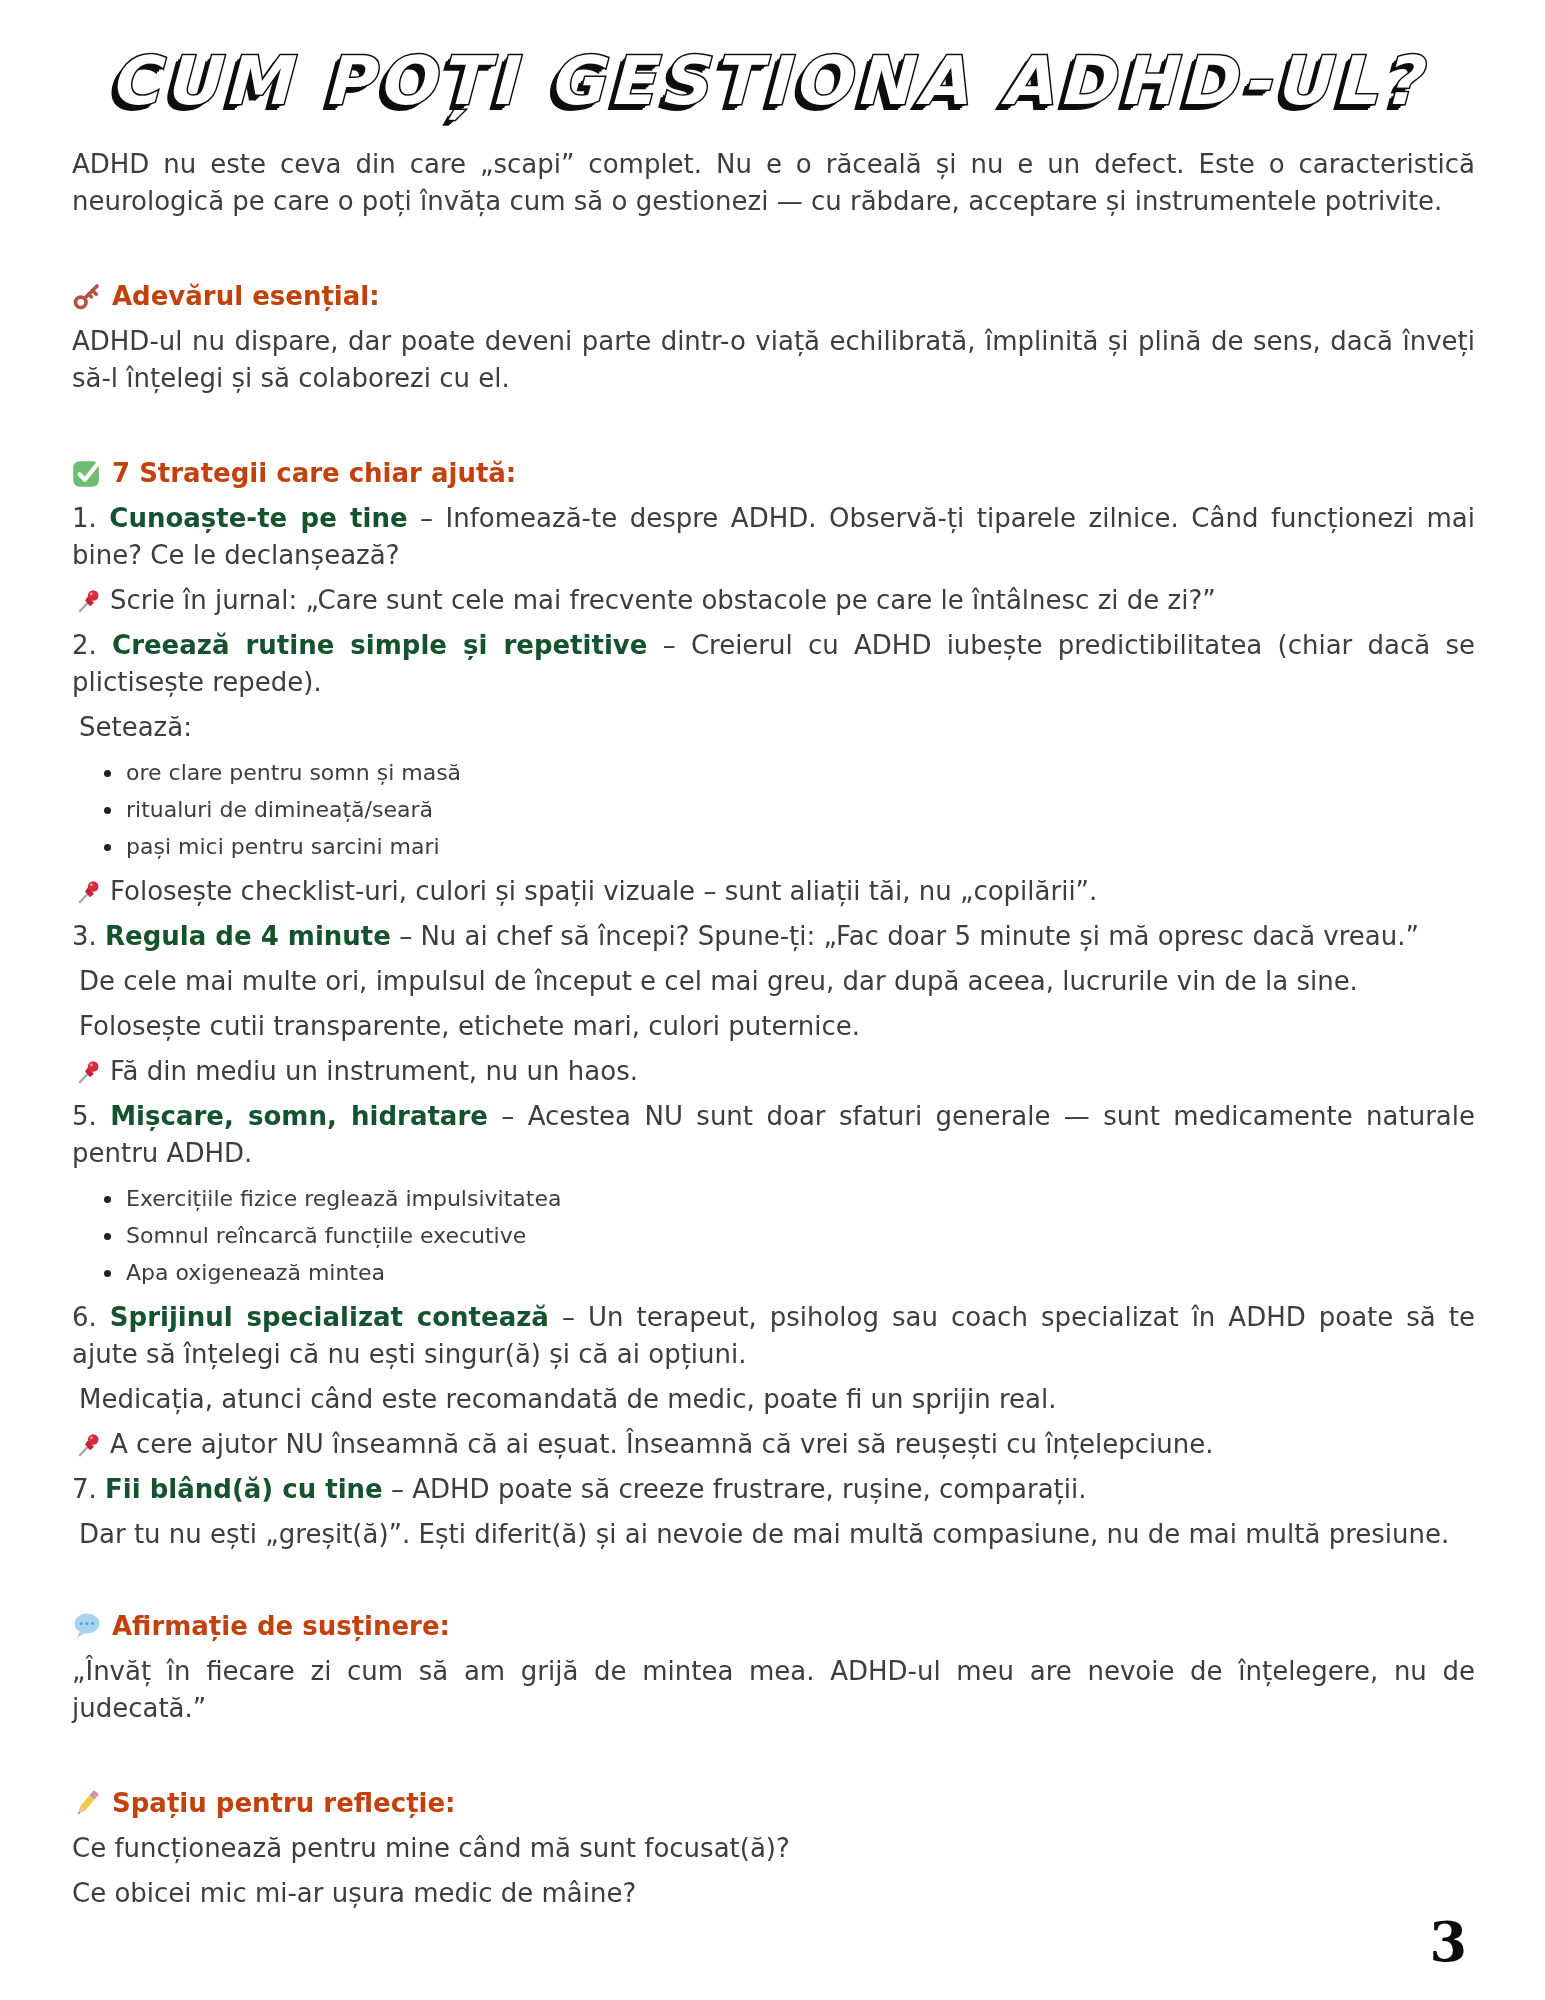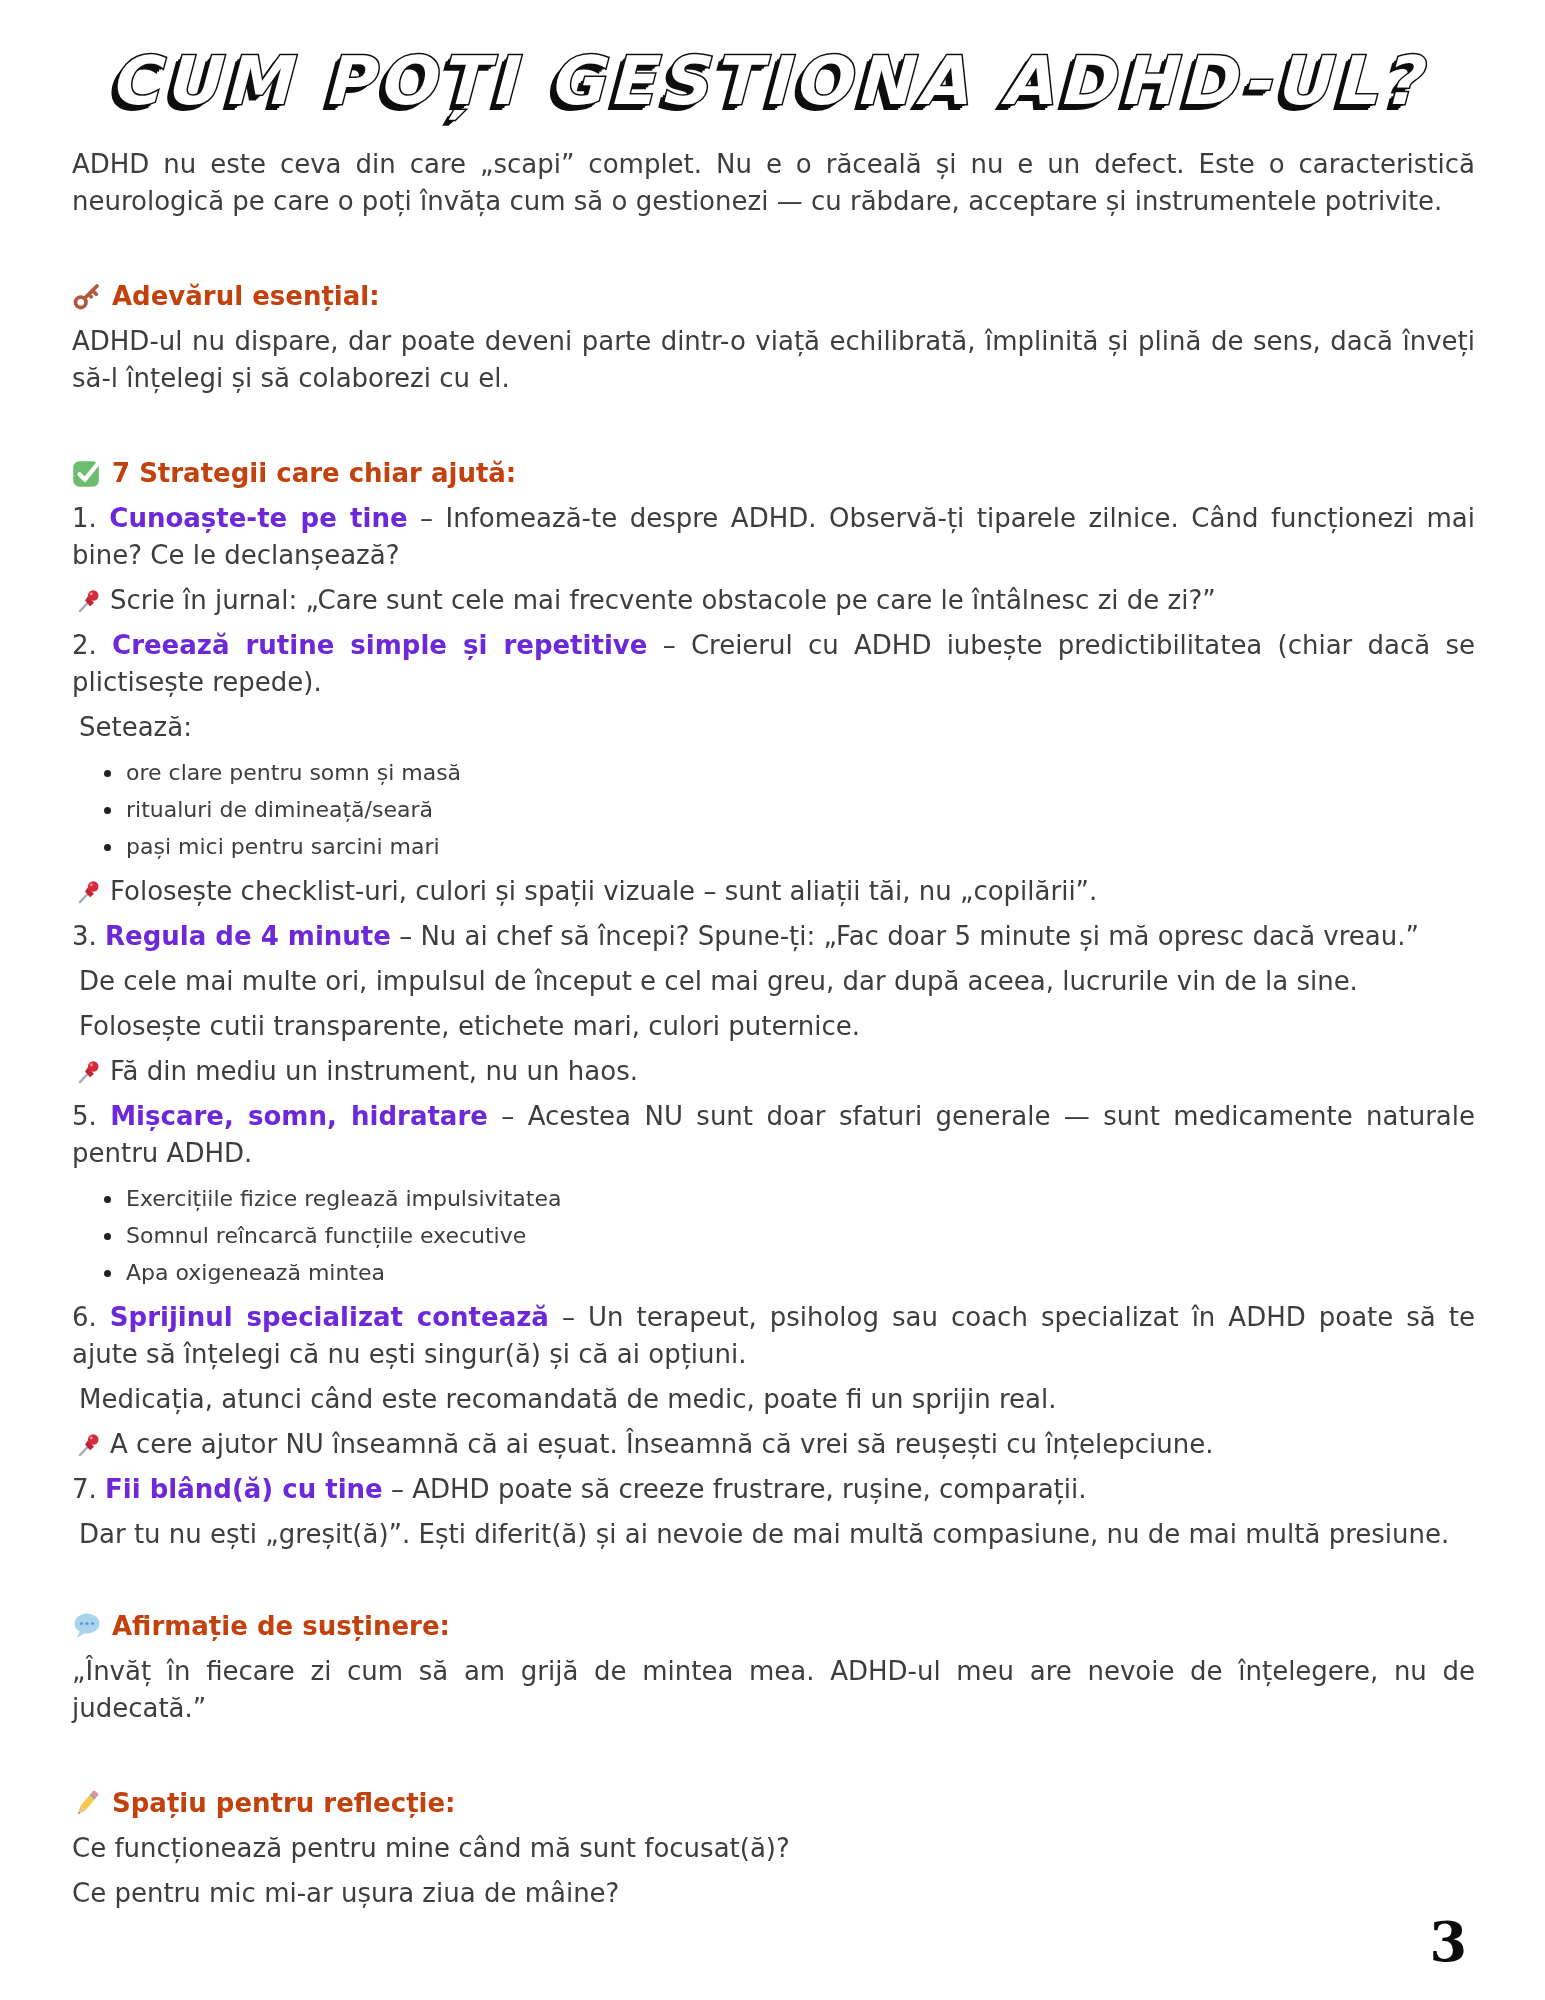--- a/index.html
+++ b/index.html
@@ -11,21 +11,21 @@
     font-size:67px;font-weight:800;font-style:italic;letter-spacing:5px;
     color:#ffffff;-webkit-text-stroke:3px #0e0e0e;paint-order:stroke fill;
     text-shadow:-2px 2px 0 #0e0e0e,-4px 4px 0 #0e0e0e,-6px 6px 0 #0e0e0e;
     transform:skewX(-4deg);white-space:nowrap;
   }
   p{margin:8px;font-size:26px;line-height:37px;}
   .para{text-align:justify;}
   .item{text-align:justify;}
   .sec-head{font-weight:700;color:#c2410c;margin-top:58px;}
   .sec-head .htext{font-weight:700;}
-  .bold{font-weight:700;color:#6d28d9;}
+  .bold{font-weight:700;color:#14532d;}
   .indent{padding-left:7px;}
   .pin{padding-left:4px;}
   ul.dots{margin:0;padding:0 0 0 46px;list-style:none;}
   ul.dots li{font-size:22px;line-height:37px;position:relative;padding-left:16px;}
   ul.dots li::before{content:"";position:absolute;left:-6px;top:16px;width:7px;height:7px;border-radius:50%;background:#222;}
   .icon{display:inline-block;width:30px;height:30px;vertical-align:-6px;margin-right:10px;}
   .icon svg{width:100%;height:100%;display:block;}
   .icon-sm{display:inline-block;width:27px;height:27px;vertical-align:-5px;margin-right:7px;}
   .icon-sm svg{width:100%;height:100%;display:block;}
   .page-number{
@@ -133,17 +133,17 @@
           <g transform="rotate(40 12 12)">
             <rect x="9.5" y="0.5" width="5.4" height="3.6" rx="1.2" fill="#e88f9f"></rect>
             <rect x="9.5" y="4" width="5.4" height="2" fill="#9aa0a6"></rect>
             <rect x="9.5" y="6" width="5.4" height="11.5" fill="#f7c84b"></rect>
             <path d="M9.5 17.5 L12.2 23.2 L14.9 17.5 Z" fill="#eec28c"></path>
             <path d="M11.5 21.7 L12.2 23.2 L12.9 21.7 Z" fill="#474747"></path>
           </g>
         </svg></span><span class="htext">Spațiu pentru reflecție:</span>
   </p>
   <p class="line">Ce funcționează pentru mine când mă sunt focusat(ă)?</p>
-  <p class="line">Ce pentru mic mi-ar ușura ziua de mâine?</p>
+  <p class="line">Ce obicei mic mi-ar ușura medic de mâine?</p>
 
   <div class="page-number">3</div>
 
 </div>
 
 </body></html>

